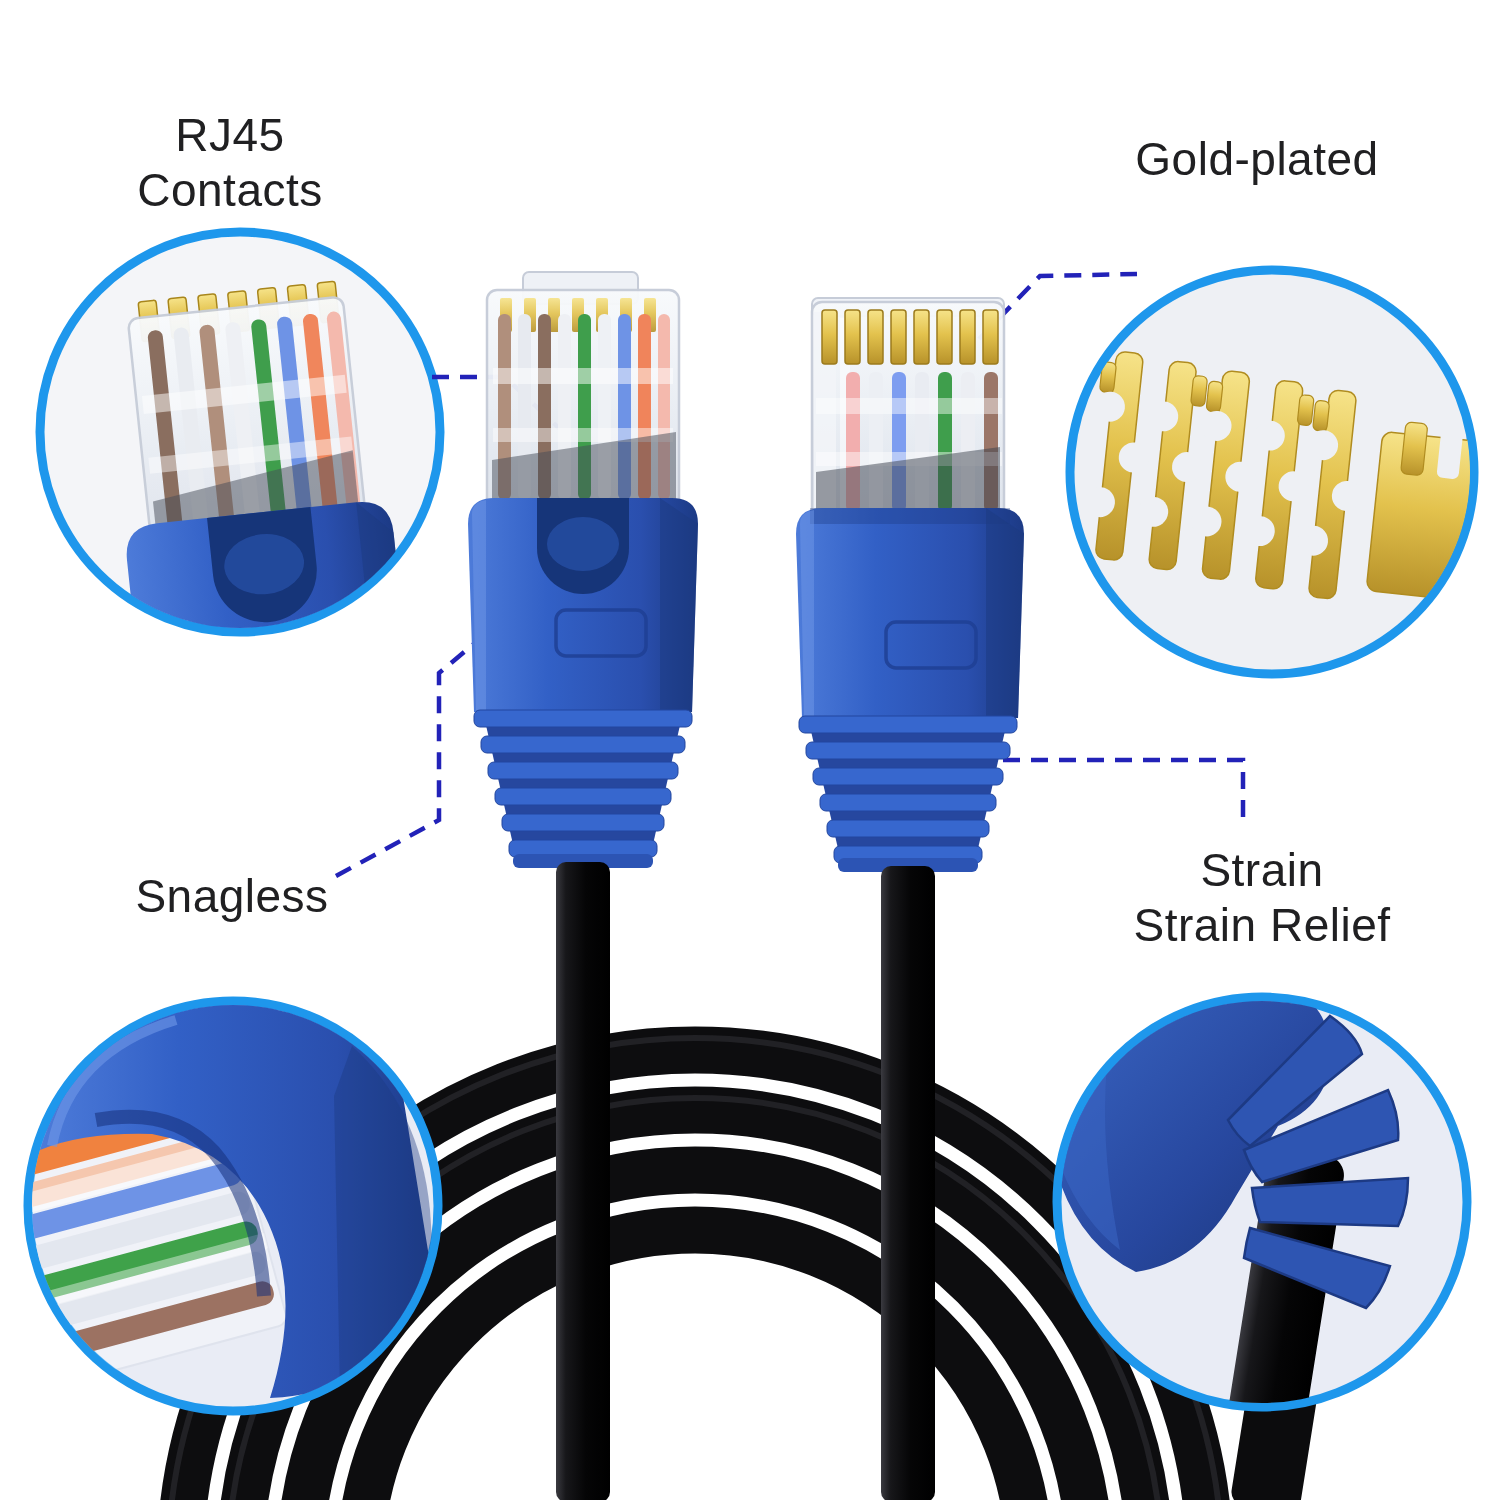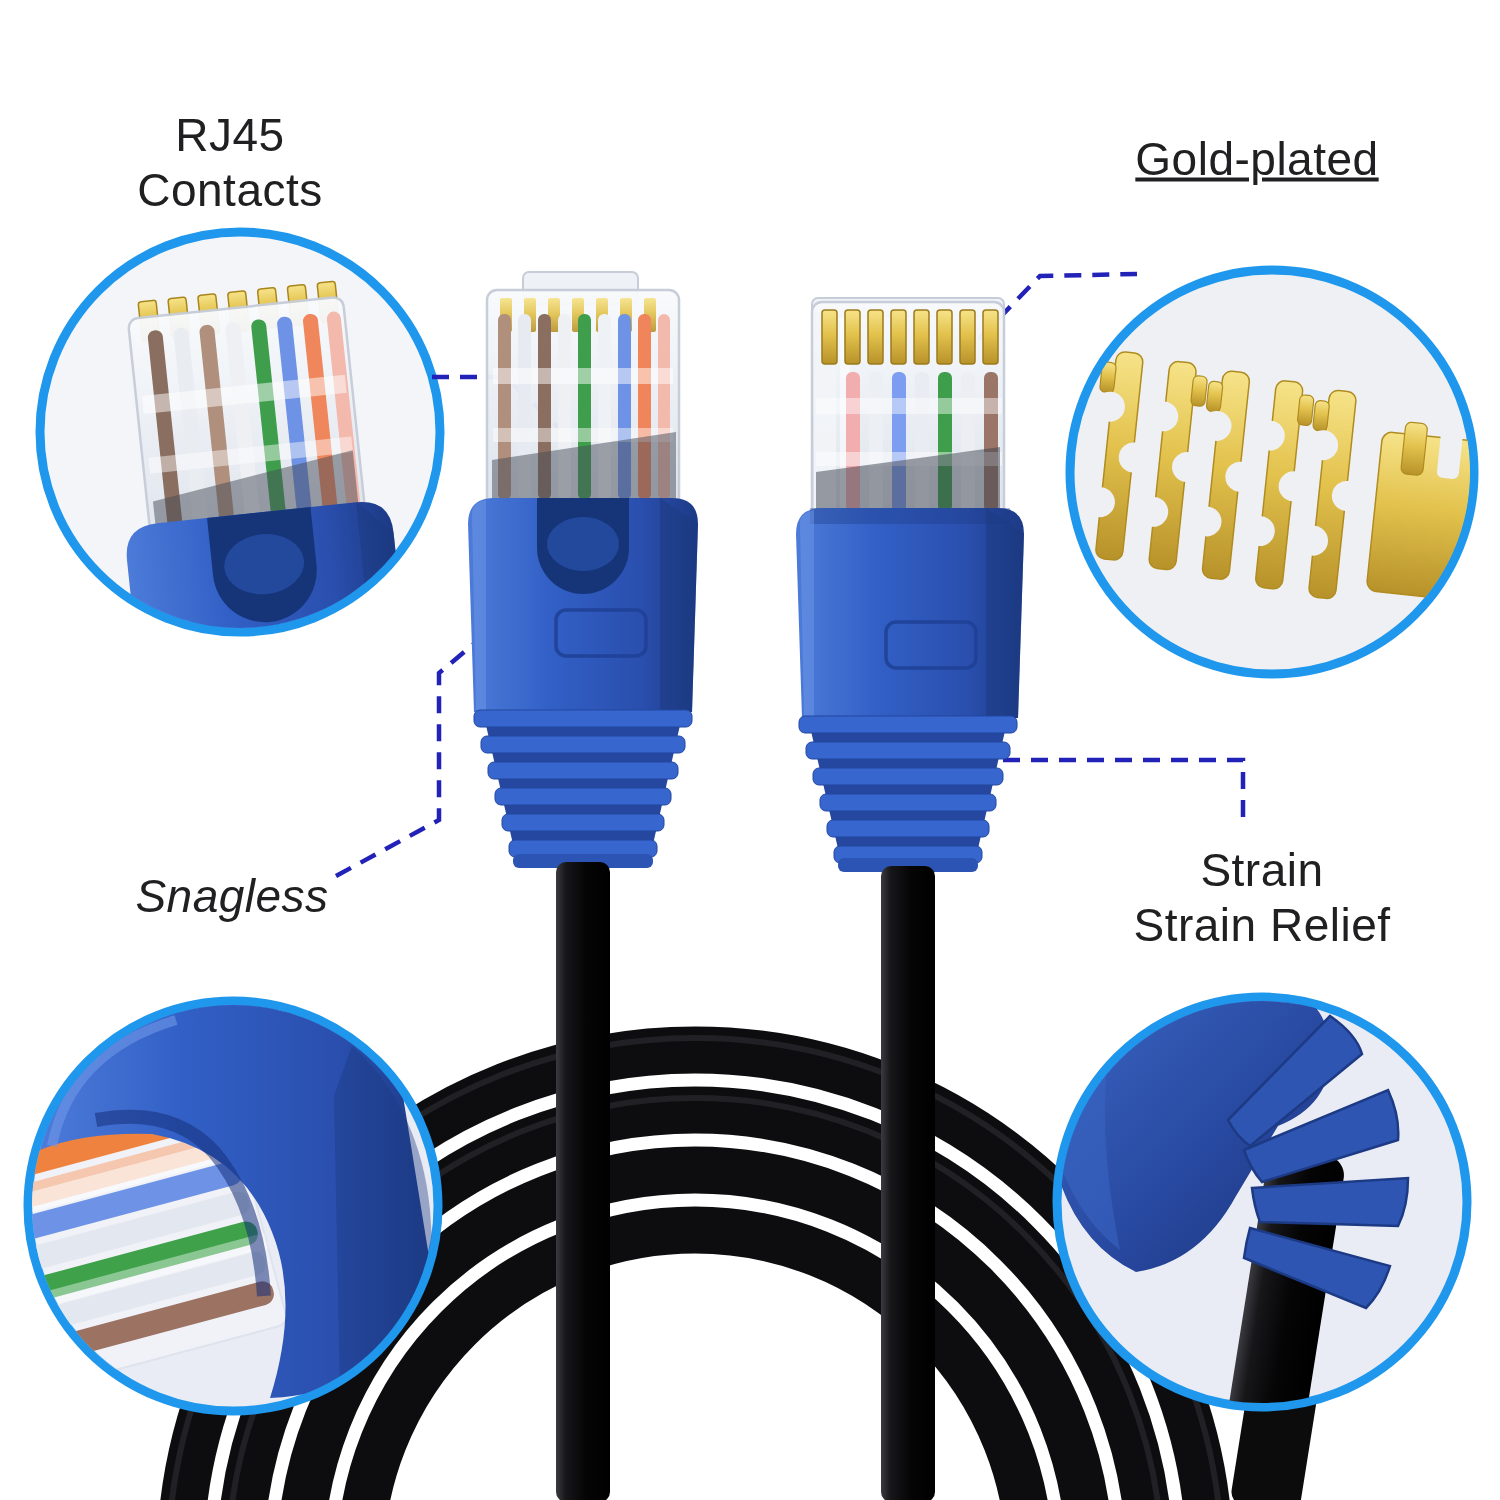--- a/index.html
+++ b/index.html
@@ -314,25 +314,25 @@
     <rect x="838" y="858" width="140" height="14" rx="6" fill="#2c54b4"></rect>
     <rect x="881" y="866" width="54" height="636" rx="10" fill="url(#cableGrad)"></rect>
   </g>
 </svg>
 
 <div class="callout-label" style="left:230px;top:163px;">
   <span>RJ45</span>
   <span>Contacts</span>
 </div>
 
-<div class="callout-label" style="left:1257px;top:159px;text-decoration:underline;">
+<div class="callout-label" style="left:1257px;top:159px;">
   <span>Gold-plated</span>
 </div>
 
-<div class="callout-label" style="left:232px;top:896px;font-style:italic;">
+<div class="callout-label" style="left:232px;top:896px;">
   <span>Snagless</span>
 </div>
 
 <div class="callout-label" style="left:1262px;top:898px;">
   <span>Strain</span>
   <span>Strain Relief</span>
 </div>
 
 </div>
 

